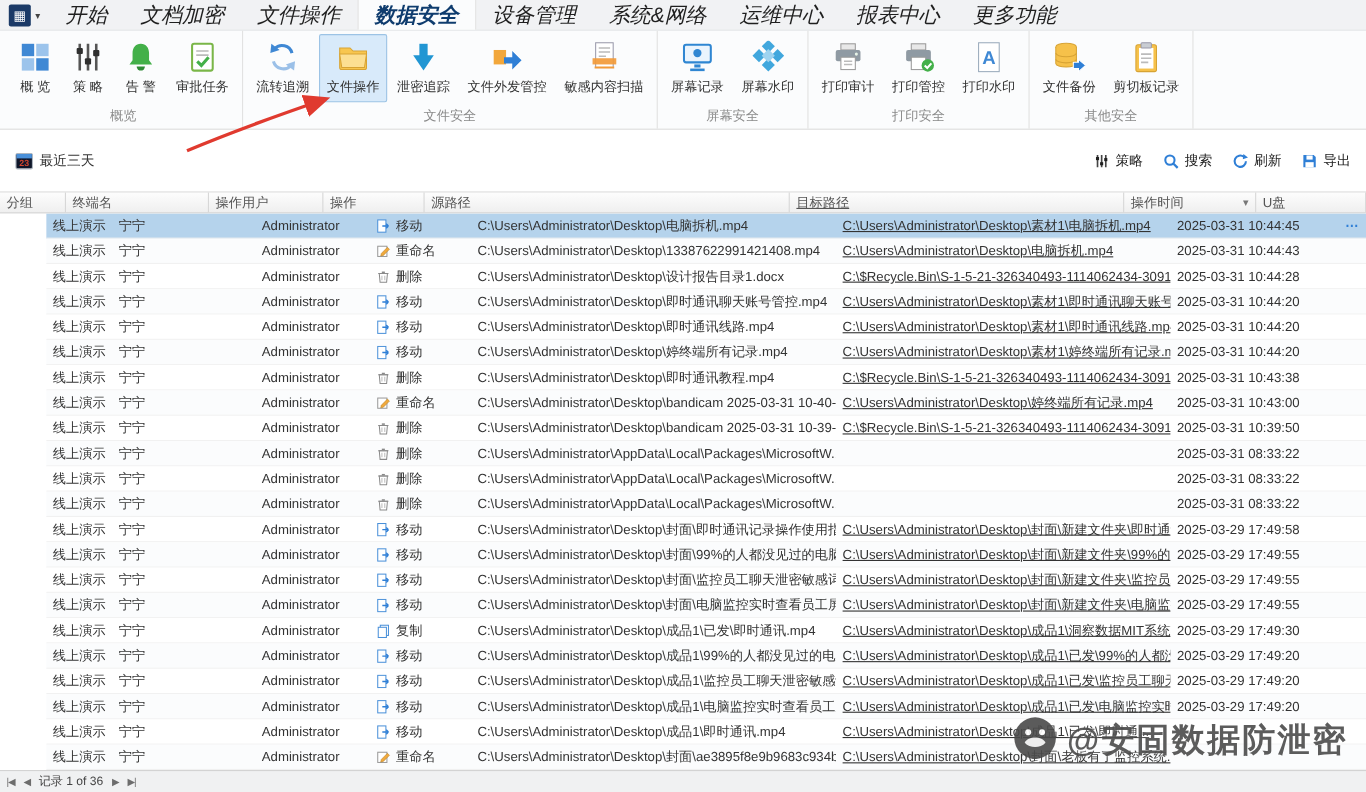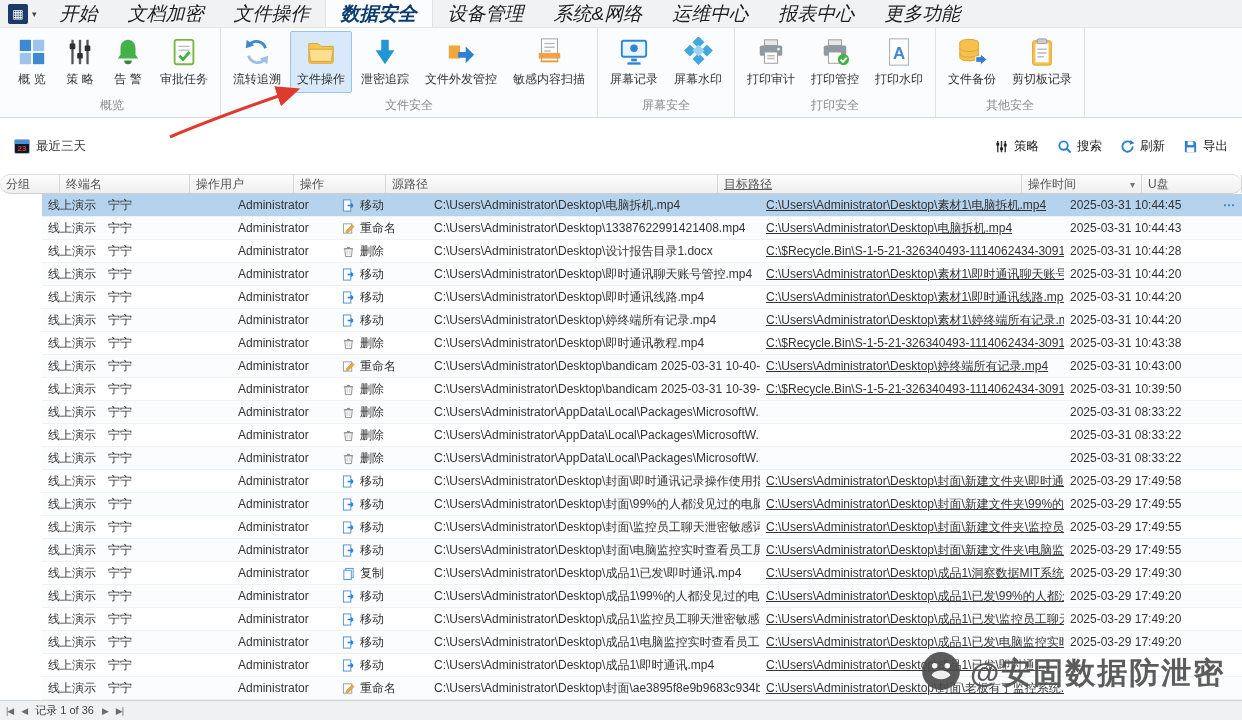--- a/index.html
+++ b/index.html
@@ -38,21 +38,21 @@
     position:relative; display:block; }
   .cal-bar { position:absolute; top:0; left:0; right:0; height:4px; background:#4a90d9; display:block; }
   .cal-num { position:absolute; top:4px; left:0; right:0; bottom:0; display:flex; align-items:center;
     justify-content:center; font-size:8px; font-weight:bold; color:#d0452f; font-style:normal; }
   .filter-actions { margin-left:auto; display:flex; align-items:center; gap:18px; }
   .fact { display:flex; align-items:center; gap:5px; font-size:12.5px; color:#222; cursor:pointer; }
   .fact svg { width:15px; height:15px; }
   
   .grid { position:relative; }
   .ghead { display:flex; height:20px; background:linear-gradient(#fdfdfd,#efefef);
-    border-top:1px solid #dcdcdc; border-bottom:1px solid #cfcfcf; font-size:12px; color:#555;border-radius:10px; }
+    border-top:1px solid #dcdcdc; border-bottom:1px solid #cfcfcf; font-size:12px; color:#555; }
   .hcell { display:flex; align-items:center; padding:0 6px; border-right:1px solid #d7d7d7;
     white-space:nowrap; overflow:hidden; cursor:pointer; }
   .sort { margin-left:auto; color:#777; font-size:10px; }
   .gbody { height:506px; overflow:hidden;margin-left:42px; }
   .trow { display:flex; height:23px; align-items:stretch; font-size:12px; color:#333;
     border-bottom:1px solid #f1f1f1; background:#fff; cursor:default; }
   .trow.alt { background:#fbfcfd; }
   .trow.selected { background:#b5d3ec; }
   .cell { display:flex; align-items:center; padding:0 6px; white-space:nowrap; overflow:hidden; }
   .c-group{width:60px;} .c-terminal{width:130px;} .c-user{width:104px;} .c-op{width:92px;}

